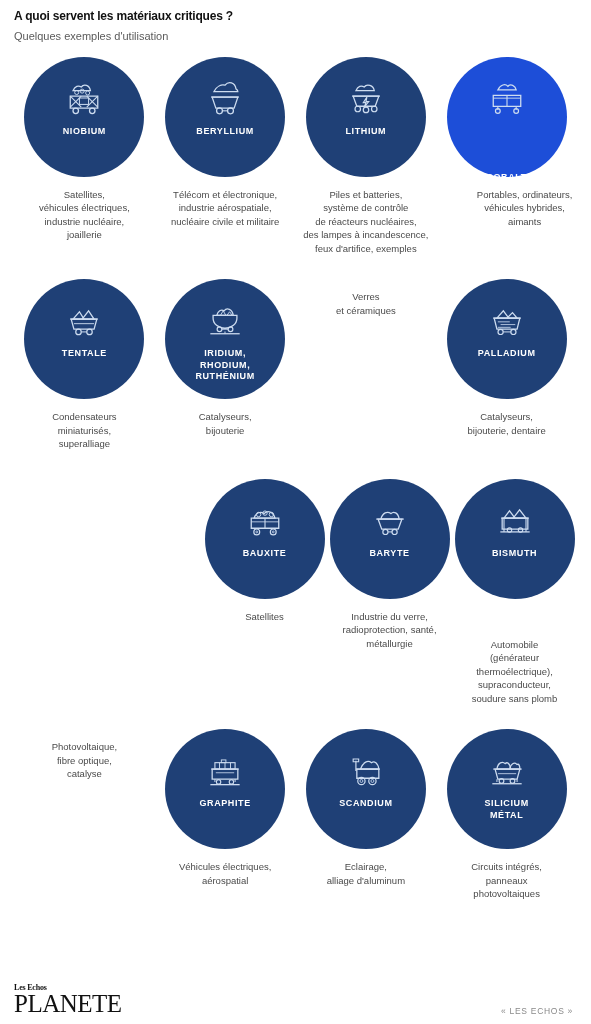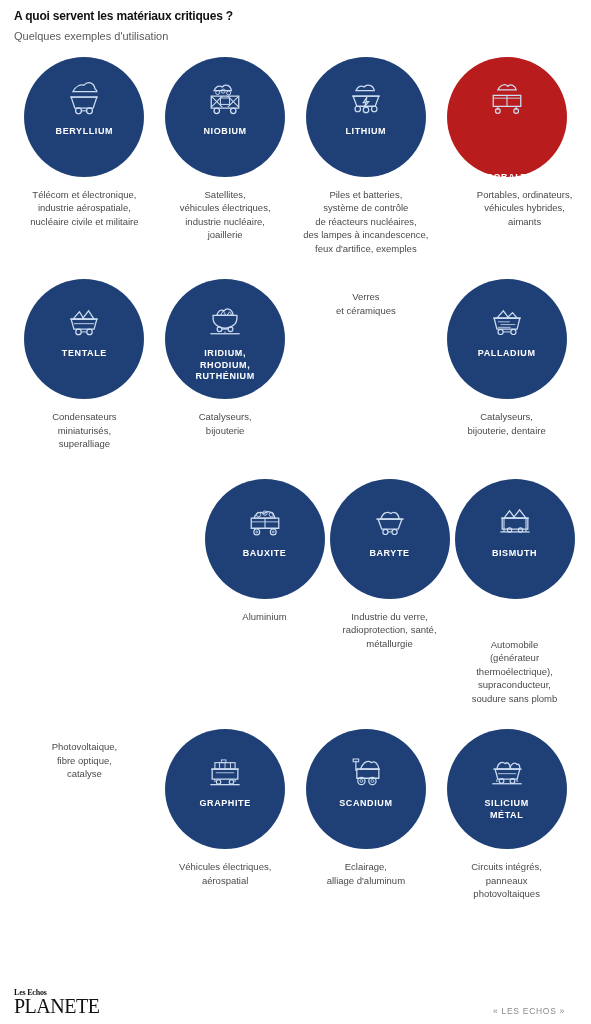--- a/index.html
+++ b/index.html
@@ -108,21 +108,21 @@
 
   
   .row-spacer-1 { height: 24px; }
   .row-spacer-2 { height: 28px; }
   .row-spacer-3 { height: 24px; }
 
   
   .footer {
     position: absolute;
     left: 0;
-    right: 12px;
+    right: 4px;
     bottom: 0;
     height: 46px;
     padding: 0 14px;
     box-sizing: border-box;
     display: flex;
     align-items: flex-end;
     justify-content: space-between;
   }
   .footer-inner {
     width: 100%;
@@ -137,21 +137,21 @@
   .logo .logo-top {
     font-family: "Liberation Serif", serif;
     font-weight: bold;
     font-size: 8px;
     letter-spacing: -0.2px;
     color: #111111;
     display: block;
   }
   .logo .logo-bottom {
     font-family: "Liberation Serif", serif;
-    font-size: 20px;
+    font-size: 25px;
     letter-spacing: -0.5px;
     color: #111111;
     display: block;
     margin-top: -1px;
   }
   .source {
     font-size: 8.5px;
     color: #8a8a8a;
     letter-spacing: 0.7px;
   }
@@ -335,60 +335,60 @@
   <h1 class="title">A quoi servent les matériaux critiques ?</h1>
   <p class="subtitle">Quelques exemples d'utilisation</p>
 </div>
 
 <div class="rows" id="rows-container">
     <div class="row row-4">
       <div class="cell">
         <div class="bubble" style="background: rgb(31, 64, 118);">
           <span class="icon">
             <svg viewBox="0 0 48 42">
-              <use href="#ic-mine-cart-heap" xlink:href="#ic-mine-cart-heap"></use>
-            </svg>
-          </span>
-          <div class="name" style="white-space: pre-line; color: rgb(255, 255, 255);">BERYLLIUM</div>
-        </div>
-        <div class="usage" style="color: rgb(74, 74, 74);">Télécom et électronique,
-industrie aérospatiale,
-nucléaire civile et militaire</div>
-      </div>
-      <div class="cell">
-        <div class="bubble" style="background: rgb(31, 64, 118);">
-          <span class="icon">
-            <svg viewBox="0 0 48 42">
               <use href="#ic-mine-cart-crossbars" xlink:href="#ic-mine-cart-crossbars"></use>
             </svg>
           </span>
           <div class="name" style="white-space: pre-line; color: rgb(255, 255, 255);">NIOBIUM</div>
         </div>
         <div class="usage" style="color: rgb(74, 74, 74);">Satellites,
 véhicules électriques,
 industrie nucléaire,
 joaillerie</div>
+      </div>
+      <div class="cell">
+        <div class="bubble" style="background: rgb(31, 64, 118);">
+          <span class="icon">
+            <svg viewBox="0 0 48 42">
+              <use href="#ic-mine-cart-heap" xlink:href="#ic-mine-cart-heap"></use>
+            </svg>
+          </span>
+          <div class="name" style="white-space: pre-line; color: rgb(255, 255, 255);">BERYLLIUM</div>
+        </div>
+        <div class="usage" style="color: rgb(74, 74, 74);">Télécom et électronique,
+industrie aérospatiale,
+nucléaire civile et militaire</div>
       </div>
       <div class="cell">
         <div class="bubble" style="background: rgb(31, 64, 118);">
           <span class="icon">
             <svg viewBox="0 0 48 42">
               <use href="#ic-mine-cart-bolt" xlink:href="#ic-mine-cart-bolt"></use>
             </svg>
           </span>
           <div class="name" style="white-space: pre-line; color: rgb(255, 255, 255);">LITHIUM</div>
         </div>
         <div class="usage" style="color: rgb(74, 74, 74);">Piles et batteries,
 système de contrôle
 de réacteurs nucléaires,
 des lampes à incandescence,
 feux d'artifice, exemples</div>
       </div>
       <div class="cell">
-        <div class="bubble" style="background: #b91c1c; gap: 48px;">
+        <div class="bubble" style="background: #1d4ed8; gap: 48px;">
           <span class="icon">
             <svg viewBox="0 0 48 42">
               <use href="#ic-mine-cart-split" xlink:href="#ic-mine-cart-split"></use>
             </svg>
           </span>
           <div class="name" style="white-space: pre-line; color: rgb(255, 255, 255);">COBALT</div>
         </div>
         <div class="usage" style="color: rgb(74, 74, 74); margin-left: 36px;">Portables, ordinateurs,
 véhicules hybrides,
 aimants</div>
@@ -444,21 +444,21 @@
     <div class="row row-3 centered">
       <div class="cell">
         <div class="bubble" style="background: rgb(31, 64, 118);">
           <span class="icon">
             <svg viewBox="0 0 48 42">
               <use href="#ic-mine-cart-wide" xlink:href="#ic-mine-cart-wide"></use>
             </svg>
           </span>
           <div class="name" style="white-space: pre-line; color: rgb(255, 255, 255);">BAUXITE</div>
         </div>
-        <div class="usage" style="color: rgb(74, 74, 74);">Aluminium</div>
+        <div class="usage" style="color: rgb(74, 74, 74);">Satellites</div>
       </div>
       <div class="cell">
         <div class="bubble" style="background: rgb(31, 64, 118);">
           <span class="icon">
             <svg viewBox="0 0 48 42">
               <use href="#ic-mine-cart-powder" xlink:href="#ic-mine-cart-powder"></use>
             </svg>
           </span>
           <div class="name" style="white-space: pre-line; color: rgb(255, 255, 255);">BARYTE</div>
         </div>

